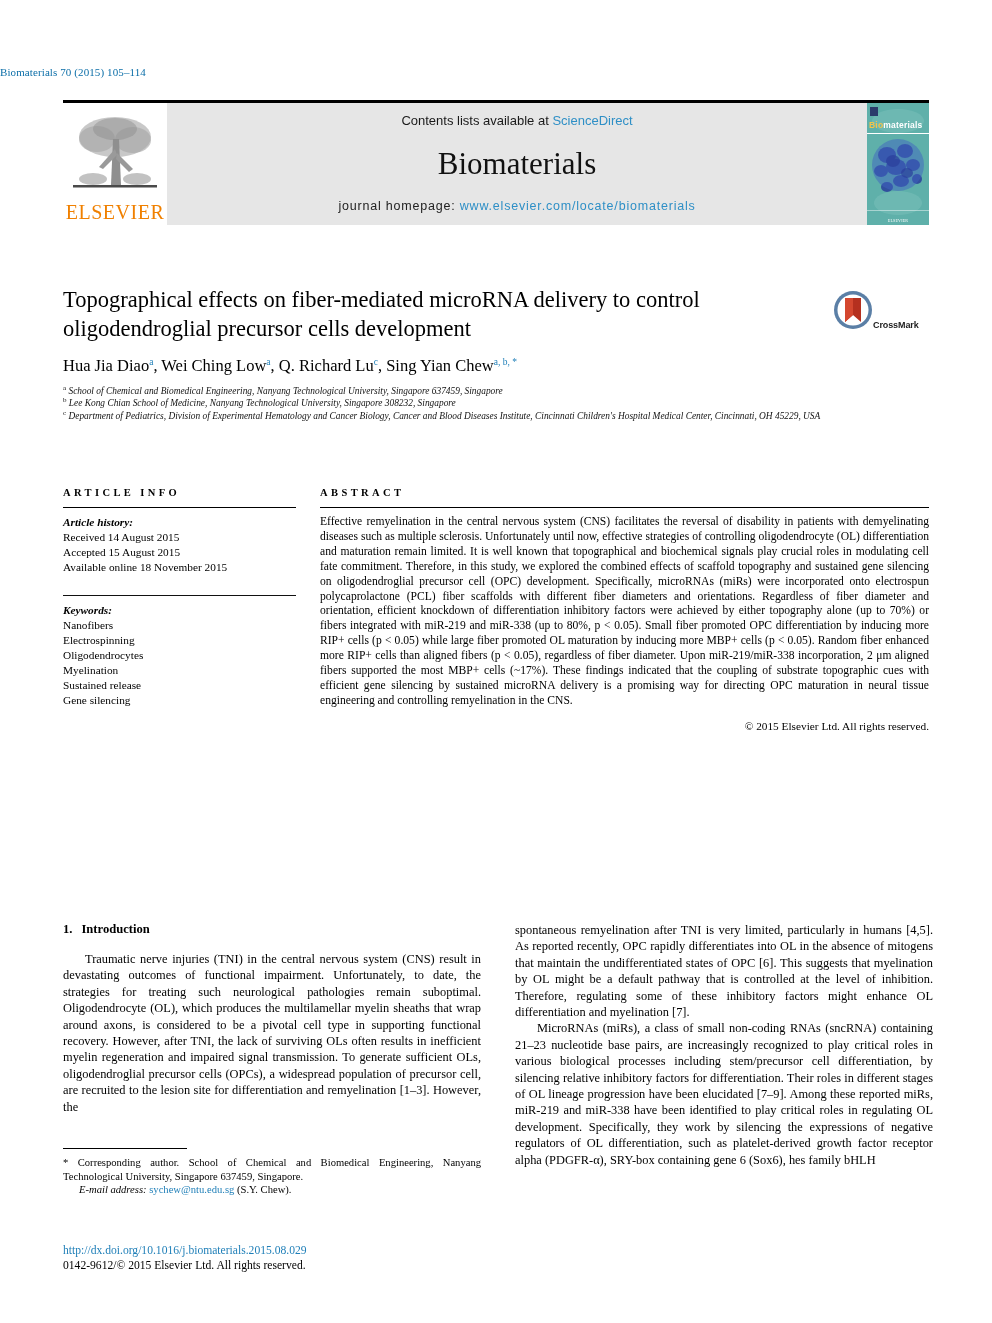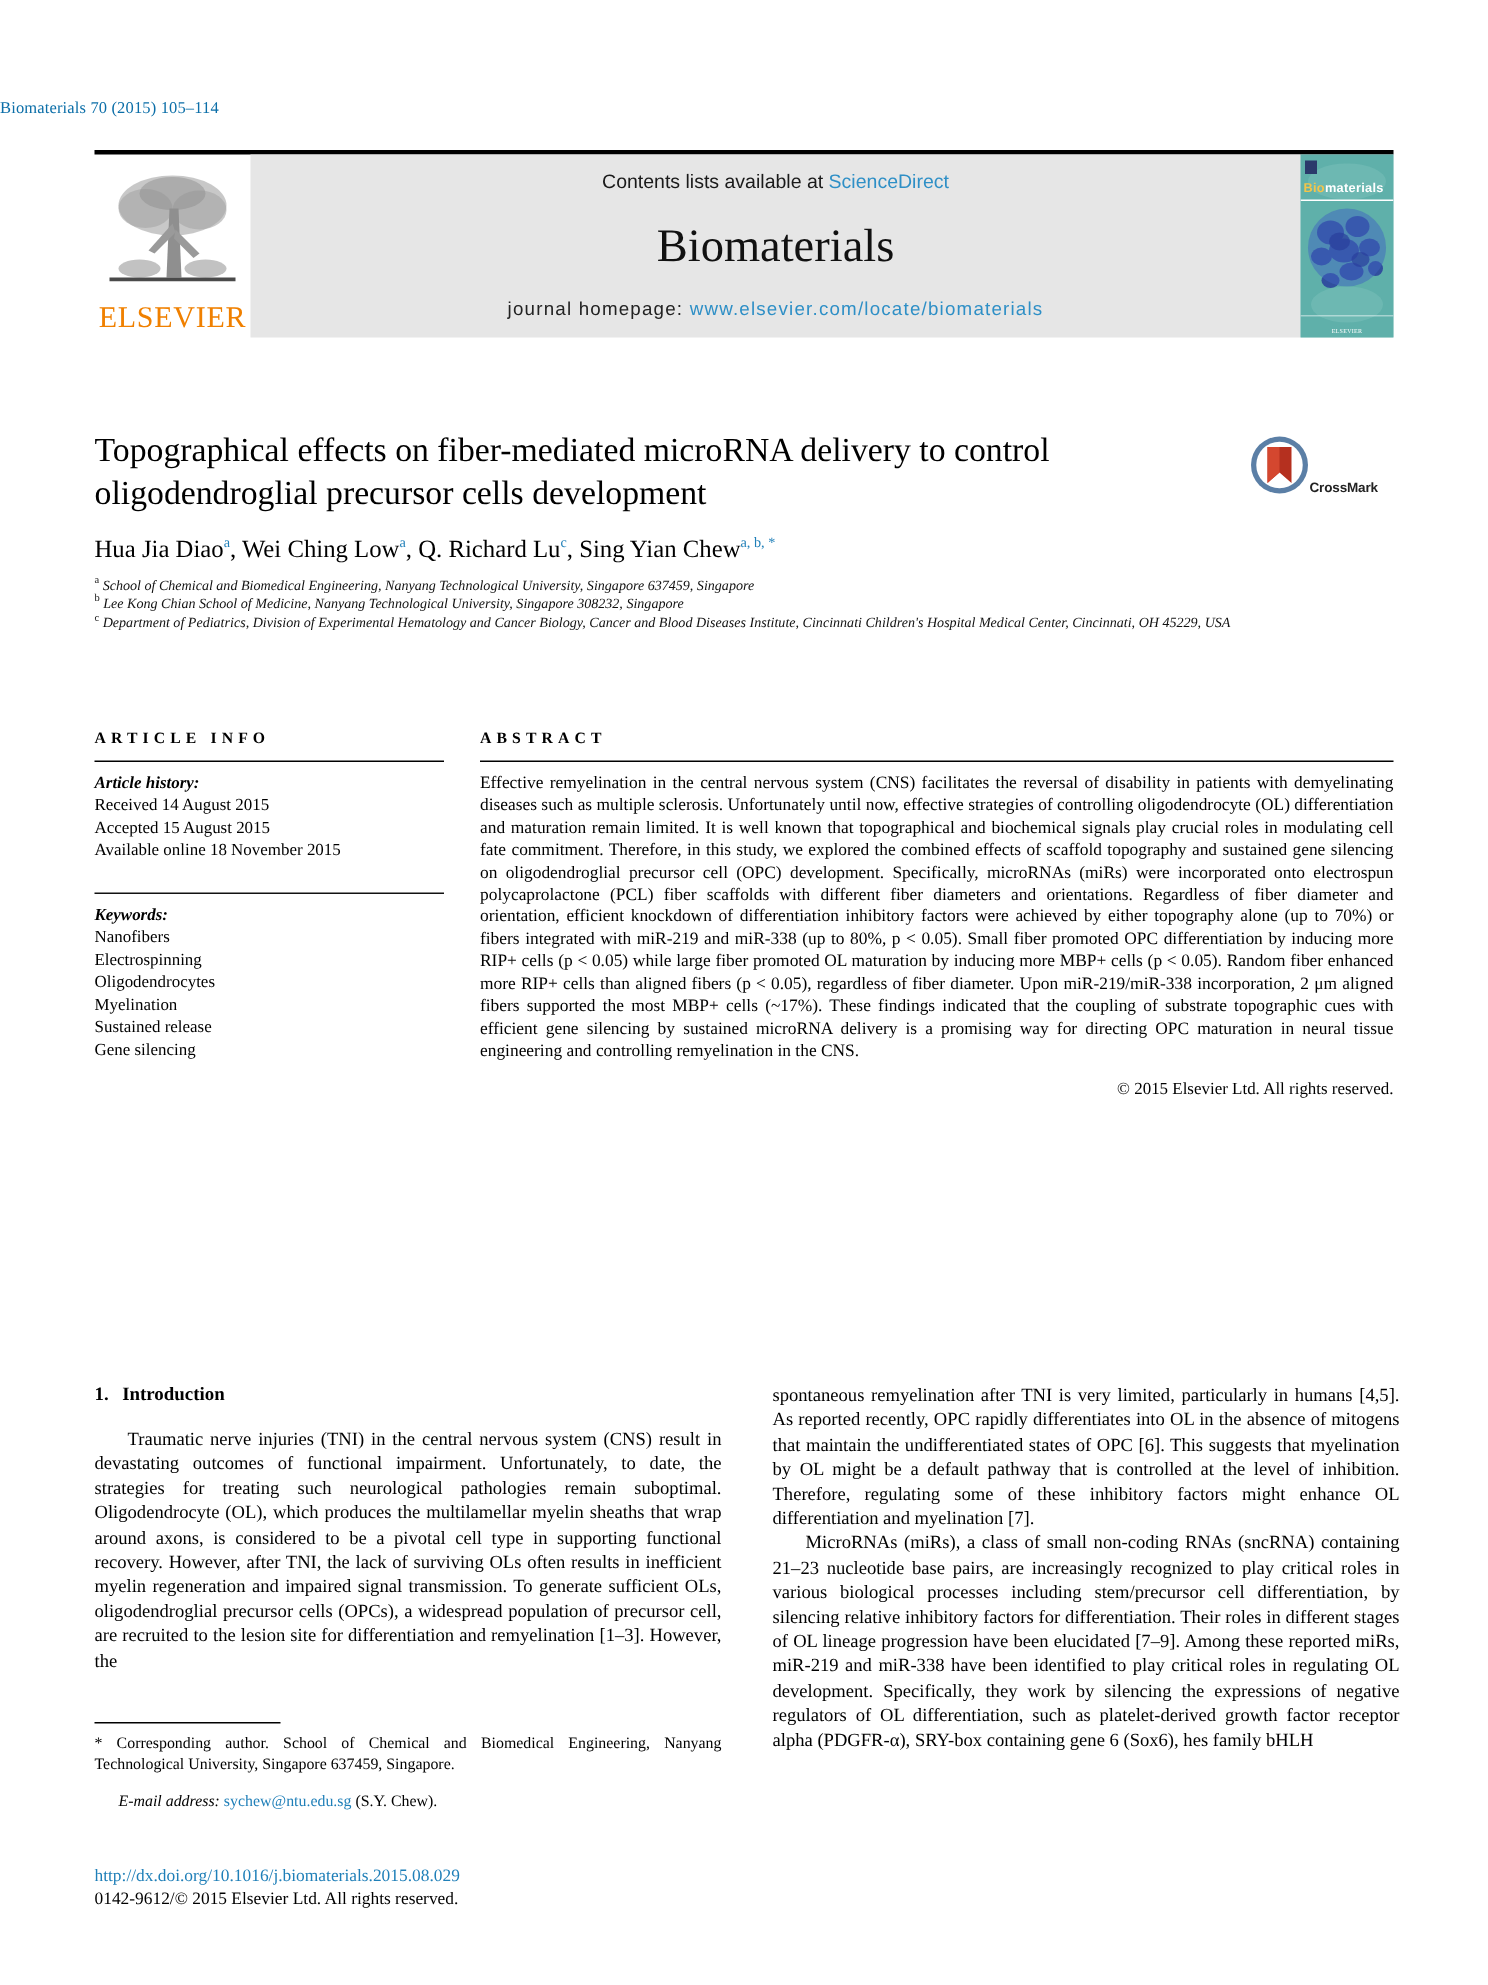--- a/index.html
+++ b/index.html
@@ -315,21 +315,20 @@
   .foot-text {
     font-size: 10.6px;
     line-height: 13.6px;
     text-align: justify;
   }
   .foot-star { letter-spacing: 0; }
   .foot-email {
     font-size: 10.6px;
     line-height: 13.6px;
     text-indent: 16px;
-    margin-top: 12px;
   }
   .foot-email i { font-style: italic; }
   .link { color: #1f7fb8; }
 
   .doi-block {
     position: absolute;
     left: 63px; top: 1243px;
     width: 430px;
   }
   .doi-line {

